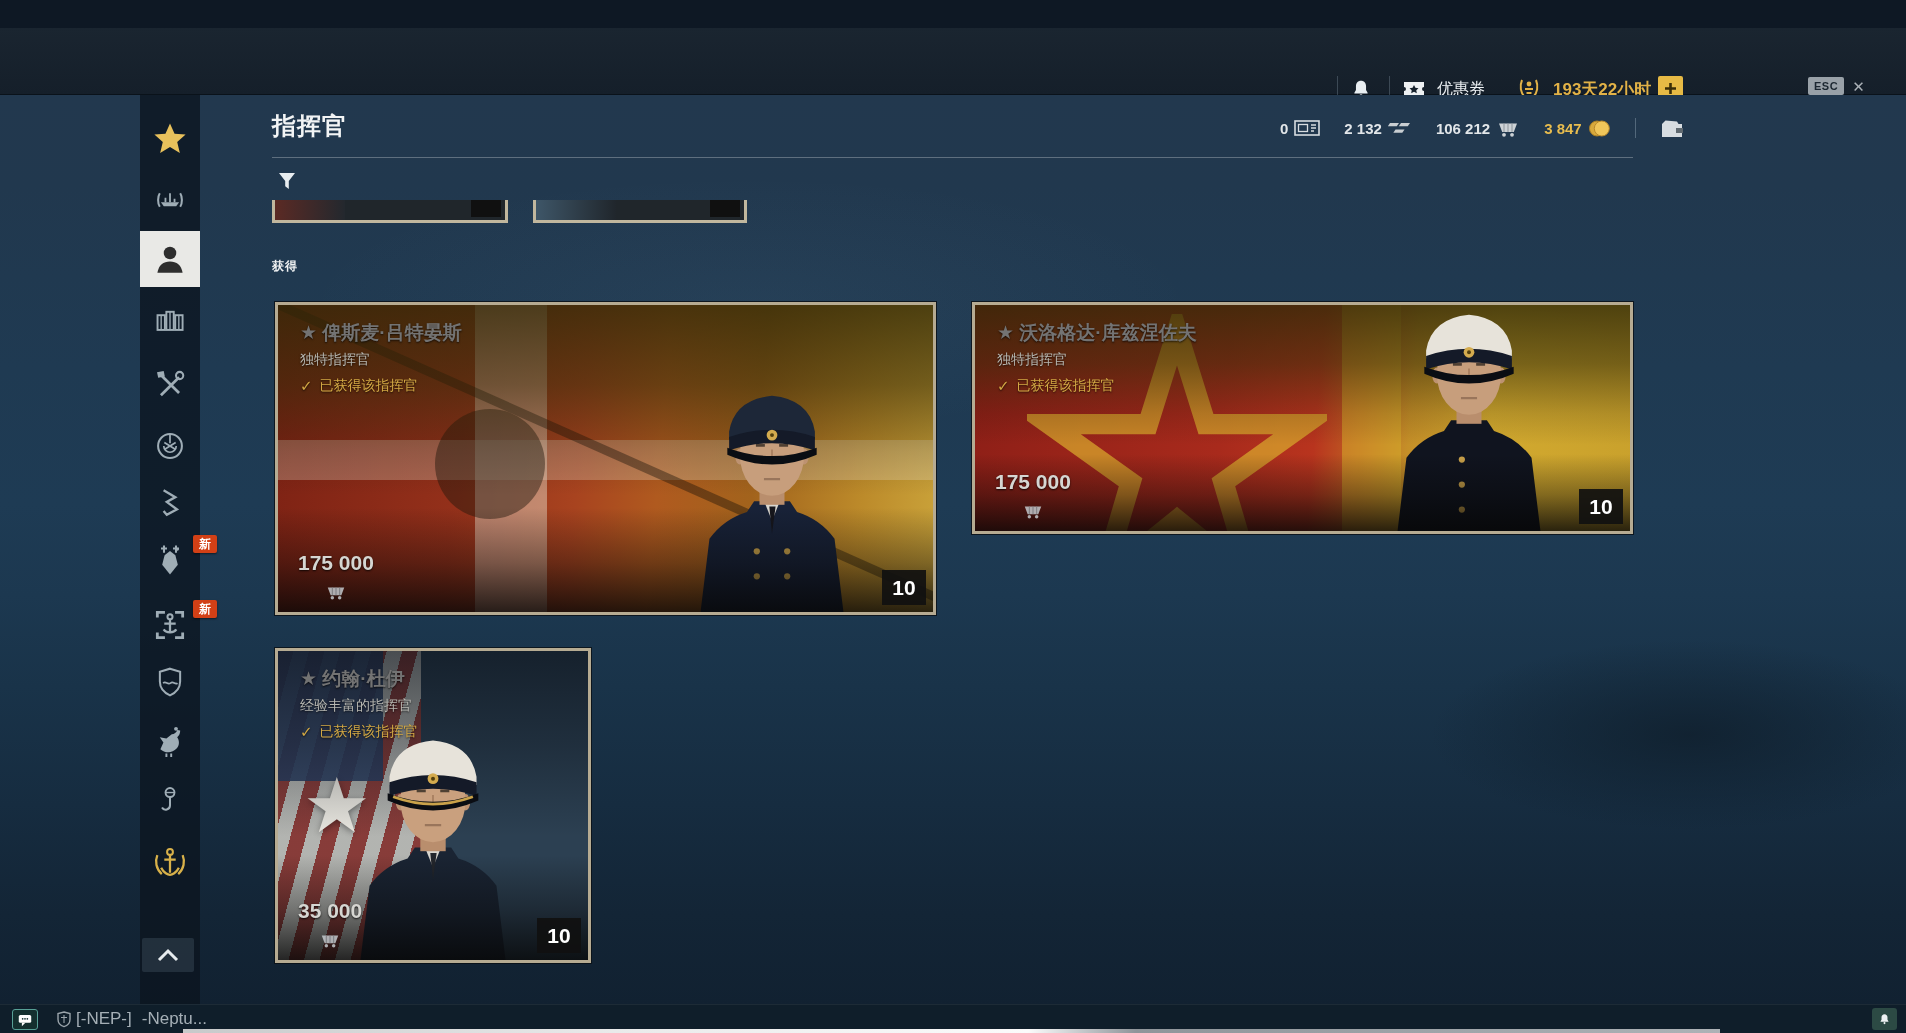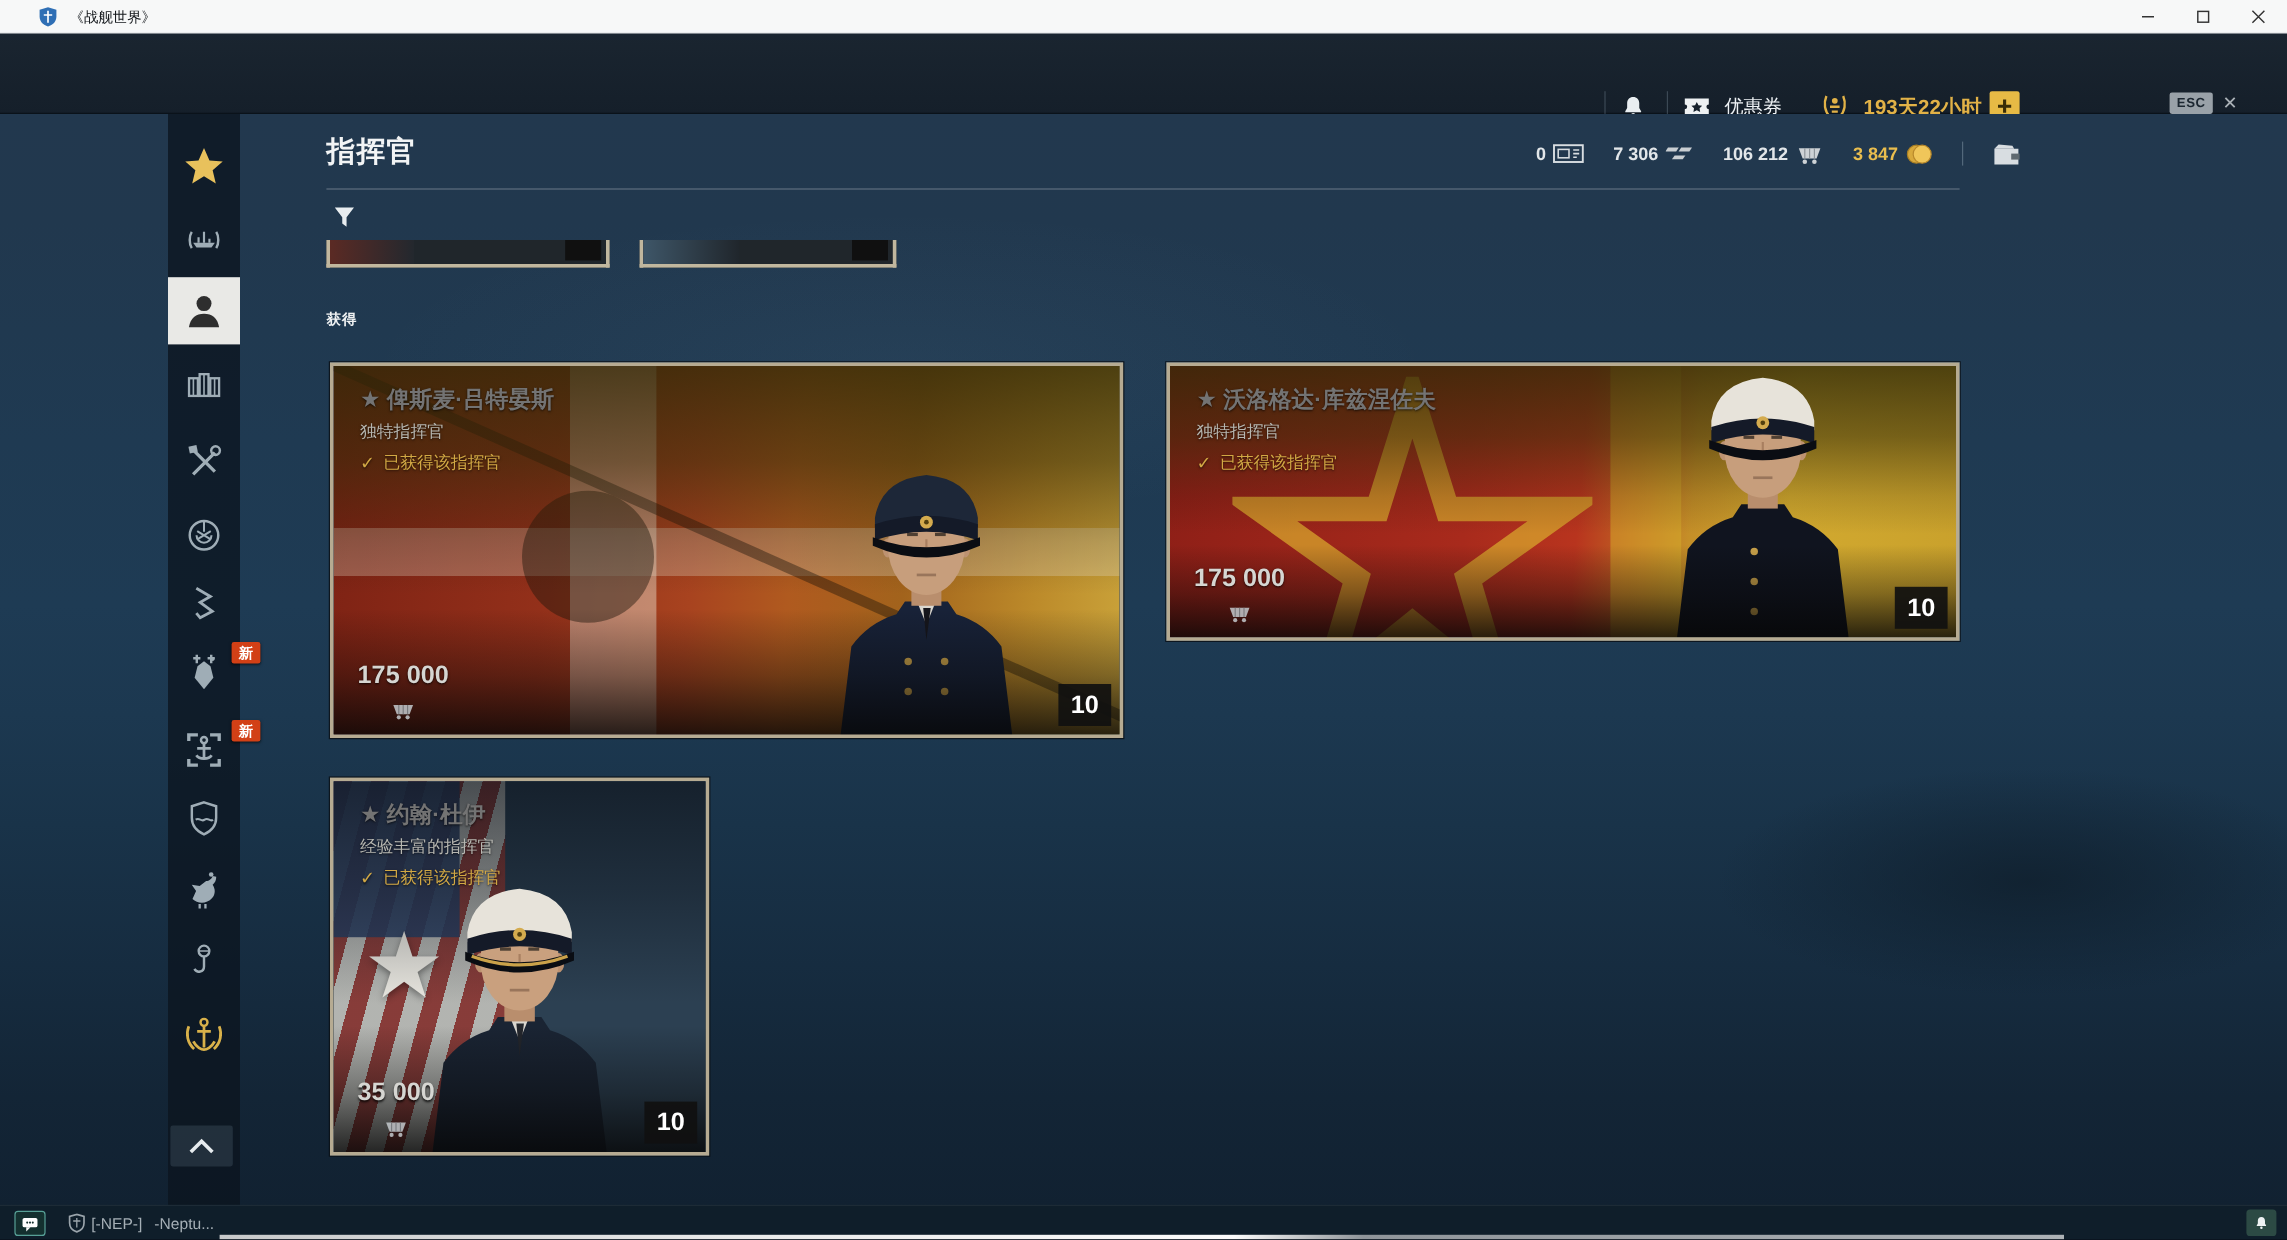--- a/index.html
+++ b/index.html
@@ -91,53 +91,31 @@
 
   
   .p1 .cap{fill:#1d2738;} .p2 .cap,.p3 .cap{fill:#e7e3da;}
   .p1 .coat{fill:#182238;} .p2 .coat{fill:#10141f;} .p3 .coat{fill:#1a2433;}
 
   
   .statusbar{left:0;top:1004px;width:1906px;height:29px;background:#0f1e2a;border-top:1px solid rgba(255,255,255,0.06);}
   .chatbtn{left:12px;top:4px;width:26px;height:21px;background:#14302f;border:1px solid #57a096;border-radius:3px;
     display:flex;align-items:center;justify-content:center;cursor:pointer;}
   .clanshield{left:56px;top:6px;}
-  .statustext{left:76px;top:0;height:28px;display:flex;align-items:center;gap:10px;color:#a5afb6;font-size:13px;}
+  .statustext{left:76px;top:0;height:28px;display:flex;align-items:center;gap:10px;color:#a5afb6;font-size:17px;}
   .notifbtn{left:1872px;top:3px;width:25px;height:22px;background:#2c4a44;border-radius:3px;
     display:flex;align-items:center;justify-content:center;cursor:pointer;}
   .taskstrip{left:183px;top:1029px;width:1537px;height:4px;
     background:linear-gradient(90deg,#c7c9ca 0%,#e9eaea 28%,#fbfbfb 55%,#8f959a 62%,#adb2b6 100%);}
 </style>
 </head>
 <body>
 
 <div id="stage">
 
-  <div class="abs titlebar">
-    <svg class="abs appicon" viewBox="0 0 18 18">
-      <path d="M9 1l7 2.2v5.6c0 4.2-3 7.3-7 8.2-4-.9-7-4-7-8.2V3.2z" fill="#2f6fb5"></path>
-      <path d="M9 4v10M5.5 7.5h7" stroke="#fff" stroke-width="1.4" fill="none"></path>
-    </svg>
-    <span class="abs apptitle">《战舰世界》</span>
-    <div class="abs winbtn" style="left:1767px;">
-      <svg width="12" height="12" viewBox="0 0 12 12">
-          <line x1="1" y1="6" x2="11" y2="6" stroke="#333" stroke-width="1.2"></line>
-        </svg>
-    </div>
-    <div class="abs winbtn" style="left:1813px;">
-      <svg width="12" height="12" viewBox="0 0 12 12">
-          <rect x="1.5" y="1.5" width="9" height="9" fill="none" stroke="#333" stroke-width="1.2"></rect>
-        </svg>
-    </div>
-    <div class="abs winbtn" style="left:1859px;">
-      <svg width="12" height="12" viewBox="0 0 12 12">
-          <path d="M1 1l10 10M11 1L1 11" stroke="#333" stroke-width="1.2"></path>
-        </svg>
-    </div>
-  </div>
 
   <div class="abs gamebar">
     <div class="abs vdiv" style="left:1337px;"></div>
     <div class="abs barbtn" style="left:1350px;">
       <svg width="22" height="22" viewBox="0 0 24 24">
         <path d="M12 3c-3.3 0-5.5 2.4-5.5 5.8v4.4L4.8 16v1h14.4v-1l-1.7-2.8V8.8C17.5 5.4 15.3 3 12 3z" fill="#e9eef1"></path>
         <circle cx="12" cy="19.6" r="1.9" fill="#e9eef1"></circle>
       </svg>
     </div>
     <div class="abs vdiv" style="left:1389px;"></div>
@@ -273,21 +251,21 @@
   <div class="abs currrow">
     <div class="curr">
       <span>0</span>
       <svg width="26" height="16" viewBox="0 0 26 16">
         <rect x="1" y="1" width="24" height="14" fill="none" stroke="#d8dde1" stroke-width="1.6"></rect>
         <rect x="4.5" y="4.5" width="9" height="7" fill="none" stroke="#d8dde1" stroke-width="1.3"></rect>
         <path d="M17 5h5M17 8h5M17 11h3" stroke="#d8dde1" stroke-width="1.3"></path>
       </svg>
     </div>
     <div class="curr">
-      <span>7 306</span>
+      <span>2 132</span>
       <svg width="24" height="16" viewBox="0 0 24 16">
         <path d="M2 3h9l-2.2 3.2H-.2z" fill="#c9ced2"></path>
         <path d="M13 3h9l-2.2 3.2h-9z" fill="#c9ced2"></path>
         <path d="M7.5 9.5h9l-2.2 3.2h-9z" fill="#c9ced2"></path>
       </svg>
     </div>
     <div class="curr">
       <span>106 212</span>
       <svg width="24" height="19" viewBox="0 0 24 19">
         <path d="M3 4.5h18l-3.2 8.5H6.2z" fill="#cdd2d6"></path>

